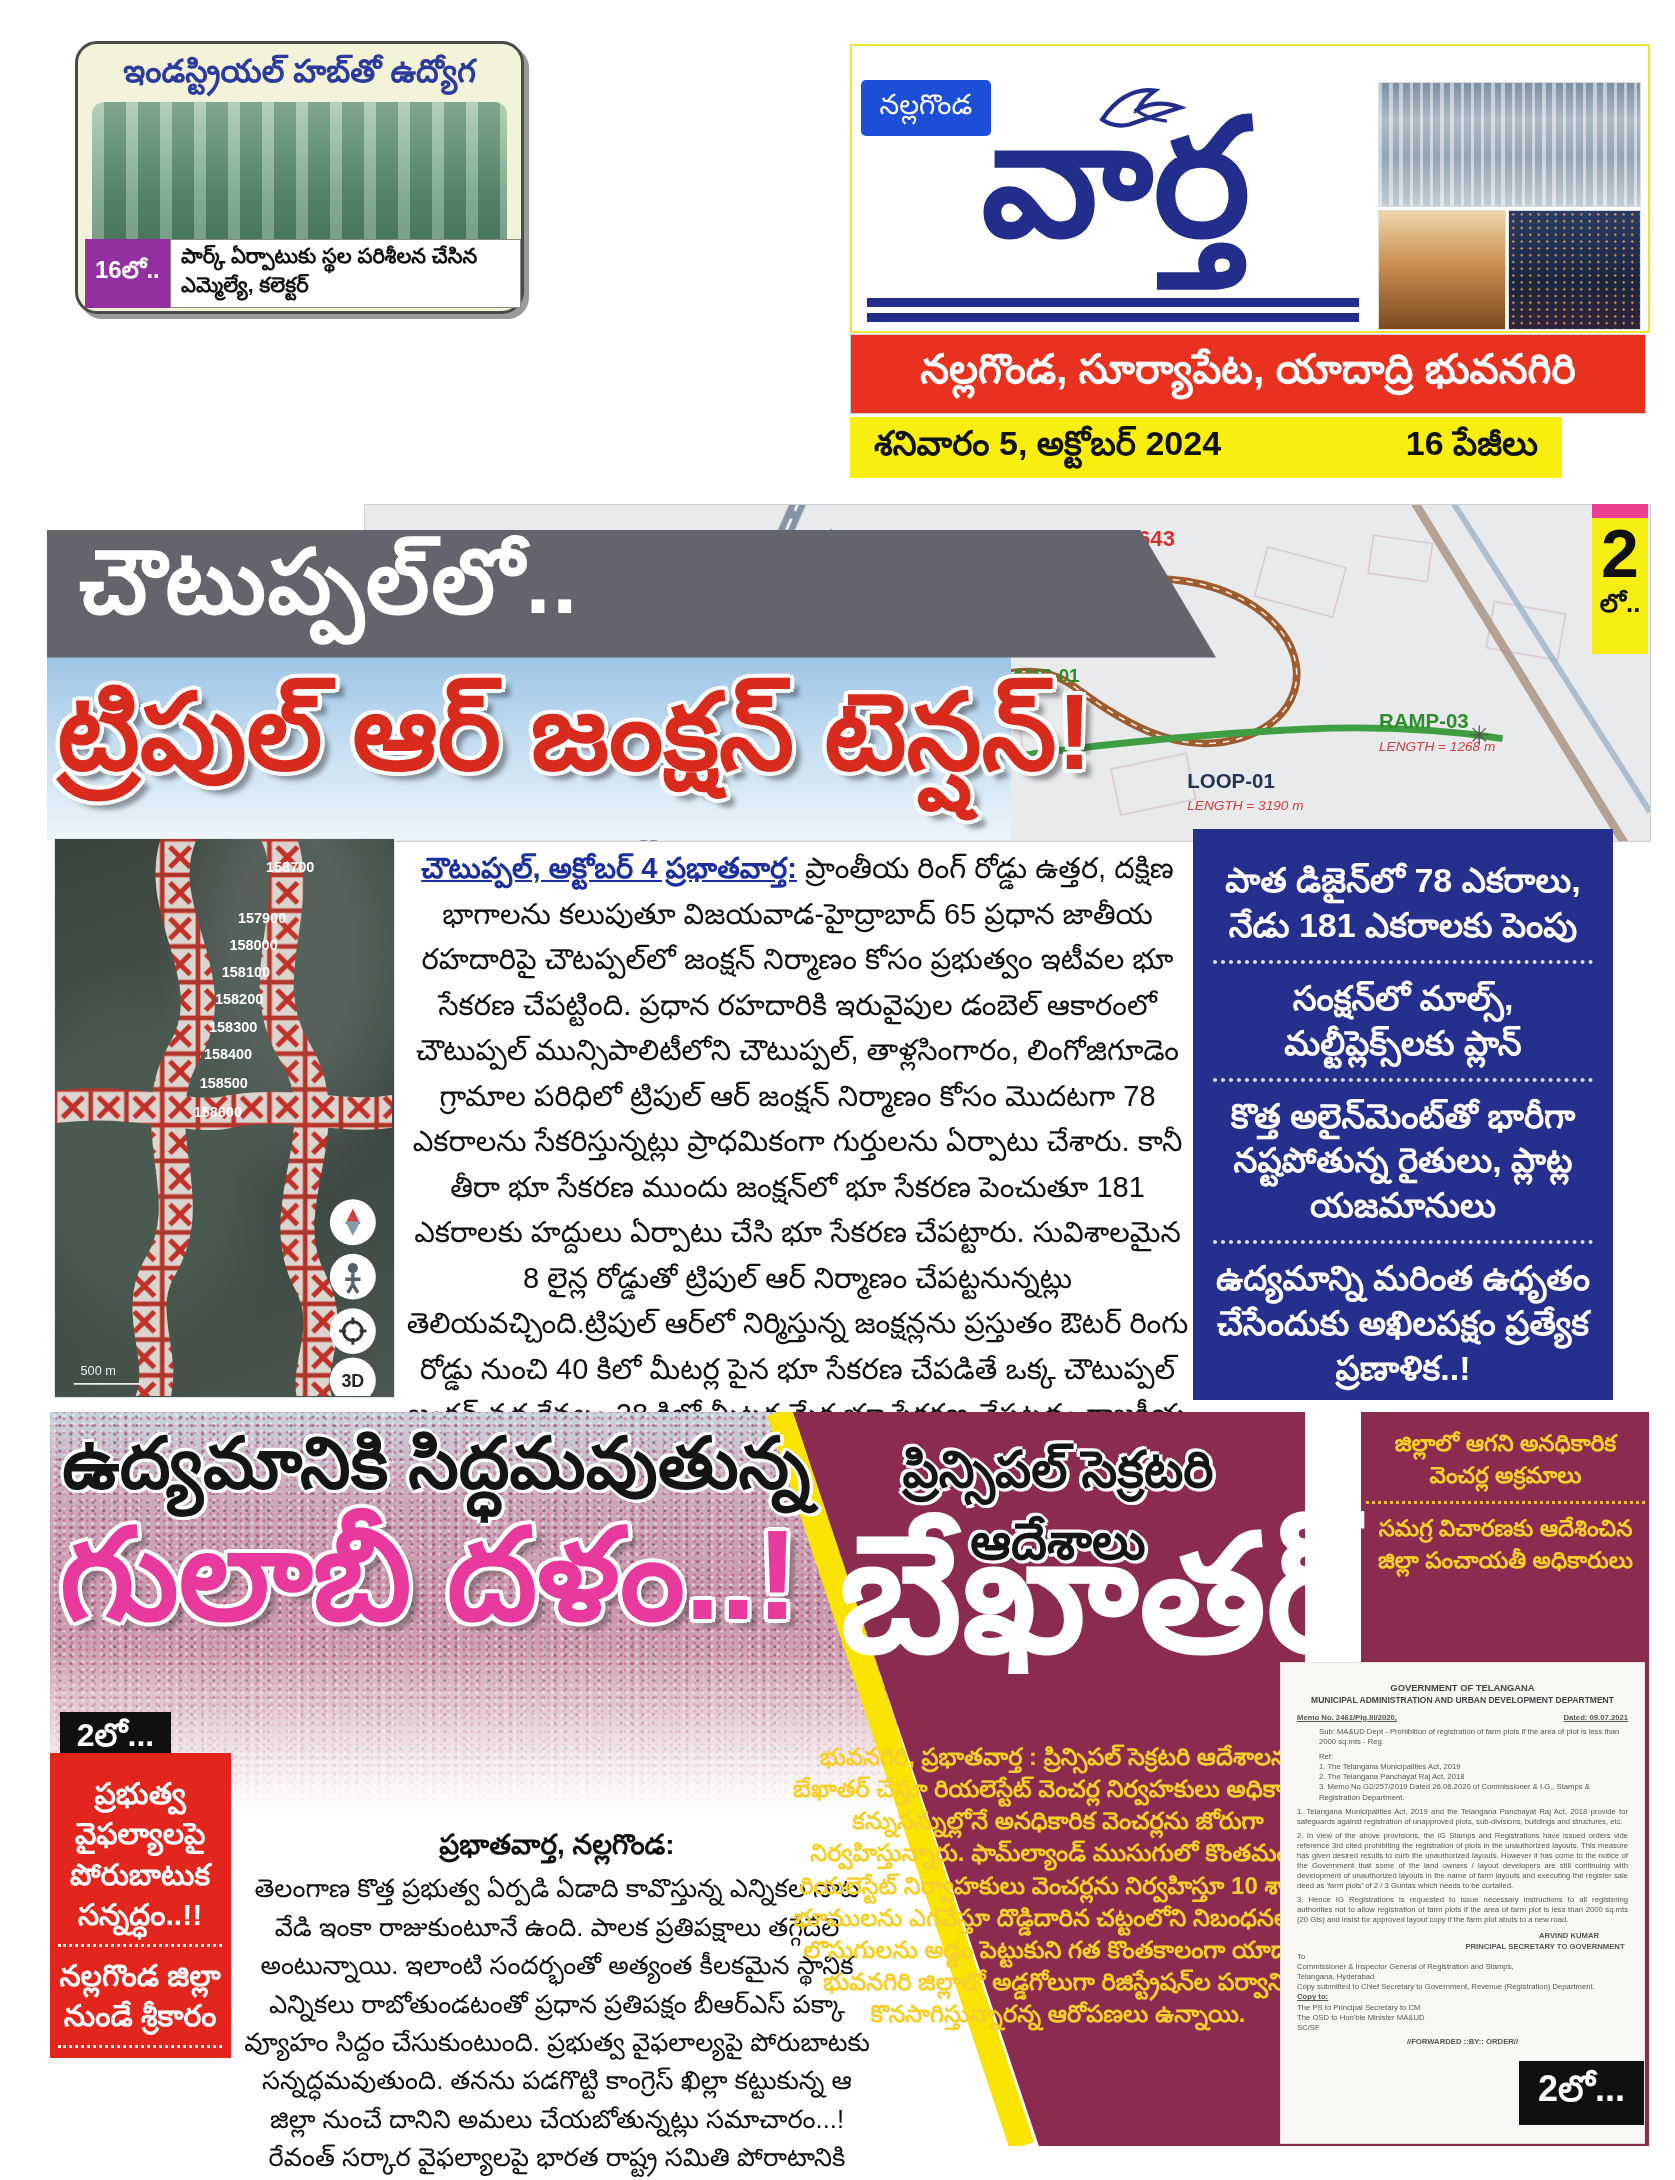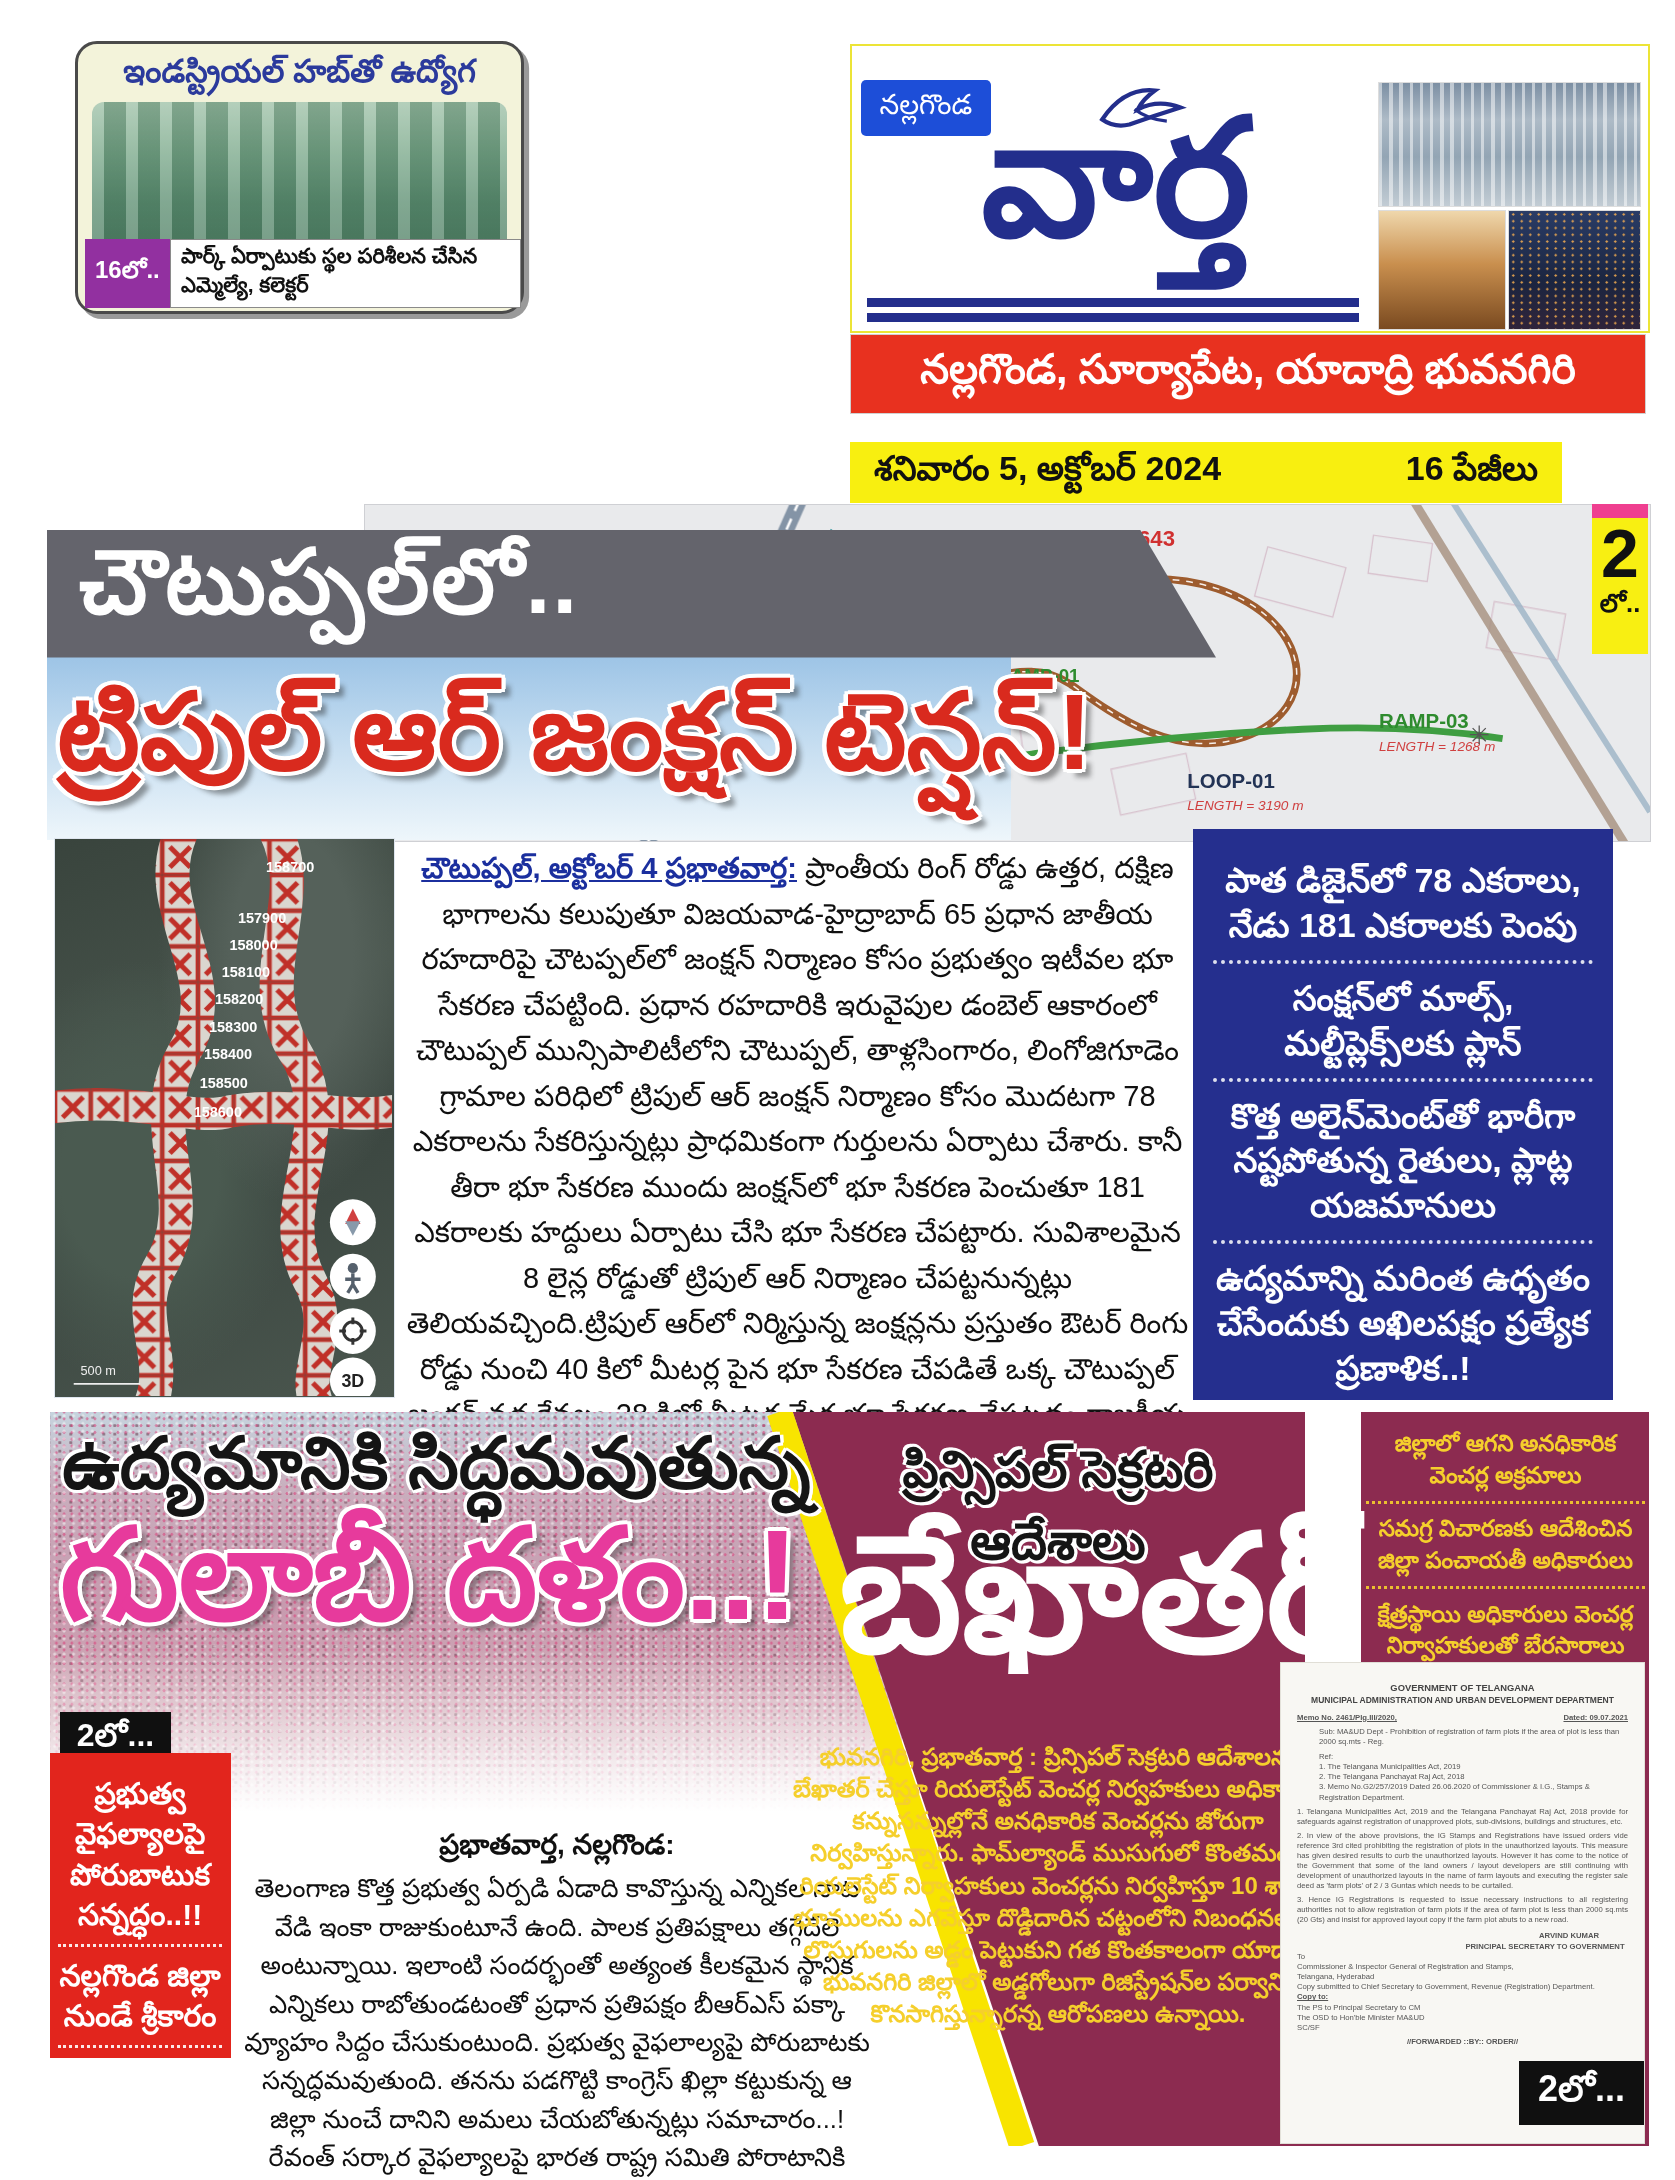--- a/index.html
+++ b/index.html
@@ -35,21 +35,21 @@
   .img-temple{left:526px;top:164px;width:126px;height:118px;
           background:linear-gradient(180deg,#efd7ac 0%,#c98f4e 45%,#7a4a20 100%);}
   .img-city{left:656px;top:164px;width:131px;height:118px;
           background:radial-gradient(circle,rgba(255,180,80,.85) 0.9px,transparent 1.4px) 0 0/8.5px 6.8px,
           linear-gradient(180deg,#2a3c66 0%,#1b2540 60%,#30243a 100%);}
   .regions-strip{position:absolute;left:850px;top:334px;width:796px;height:80px;background:#e8311f;
           border:1.7px solid #d0d0d0;display:flex;align-items:center;justify-content:center;
           color:#fff;font-size:41px;font-weight:bold;box-sizing:border-box;}
   .date-strip{position:absolute;left:850px;top:417px;width:712px;height:61px;background:#f8ef10;
           display:flex;align-items:center;justify-content:space-between;color:#111;
-          font-size:34px;font-weight:bold;padding:0 24px;box-sizing:border-box;margin-top:25px;}
+          font-size:34px;font-weight:bold;padding:0 24px;box-sizing:border-box;}
   
   .main-sec{position:absolute;left:47px;top:504px;width:1601px;height:905px;}
   .ichg-map{position:absolute;left:317px;top:0;width:1285px;height:336px;background:#e9eaec;
           border:0.9px solid #cfd0d4;}
   .sky{position:absolute;left:0;top:152px;width:964px;height:184px;
           background:linear-gradient(180deg,#9dc4e6 0%,#c3dcf0 45%,#eef6fb 100%);}
   .kicker-banner{position:absolute;left:0;top:25.6px;width:1169px;height:128px;background:#64646c;
           clip-path:polygon(0 0,93.5% 0,100% 100%,0 100%);display:flex;align-items:center;
           padding-left:32px;box-sizing:border-box;}
   .kicker-banner span{font-size:90px;font-weight:bold;color:#fff;letter-spacing:1.7px;}
@@ -294,21 +294,20 @@
     <div class="mr-body">
       <span>భువనగిరి, ప్రభాతవార్త :</span>
       <span>ప్రిన్సిపల్ సెక్రటరి ఆదేశాలను బేఖాతర్ చేస్తూ రియలెస్టేట్ వెంచర్ల నిర్వహకులు అధికారుల కన్నుసన్నుల్లోనే అనధికారిక వెంచర్లను జోరుగా నిర్వహిస్తున్నారు. ఫామ్‌ల్యాండ్ ముసుగులో కొంతమంది రియలెస్టేట్ నిర్వాహకులు వెంచర్లను నిర్వహిస్తూ 10 శాతం భూములను ఎగవేస్తూ దొడ్డిదారిన చట్టంలోని నిబంధనలను, లొసుగులను అడ్డం పెట్టుకుని గత కొంతకాలంగా యాదాద్రి భువనగిరి జిల్లాలో అడ్డగోలుగా రిజిస్ట్రేషన్‌ల పర్వాన్ని కొనసాగిస్తున్నారన్న ఆరోపణలు ఉన్నాయి.</span>
     </div>
 
     <div class="white-gap"></div>
 
     <div class="mr-side">
       <div class="ms-item">జిల్లాలో ఆగని అనధికారిక వెంచర్ల అక్రమాలు</div>
       <div class="ms-item">సమగ్ర విచారణకు ఆదేశించిన జిల్లా పంచాయతీ అధికారులు</div>
-      <div class="ms-item">క్షేత్రస్థాయి అధికారులు వెంచర్ల నిర్వాహకులతో బేరసారాలు</div>
     </div>
 
     <div class="doc">
       <div class="doc-h1">GOVERNMENT OF TELANGANA</div>
       <div class="doc-h2">MUNICIPAL ADMINISTRATION AND URBAN DEVELOPMENT DEPARTMENT</div>
       <div class="doc-memo-row">
         <span class="u">Memo No. 2461/Plg.III/2020,</span>
         <span class="u">Dated: 09.07.2021</span>
       </div>
       <div class="doc-sub">Sub: MA&amp;UD Dept - Prohibition of registration of farm plots if the area of plot is less than 2000 sq.mts - Reg.</div>

